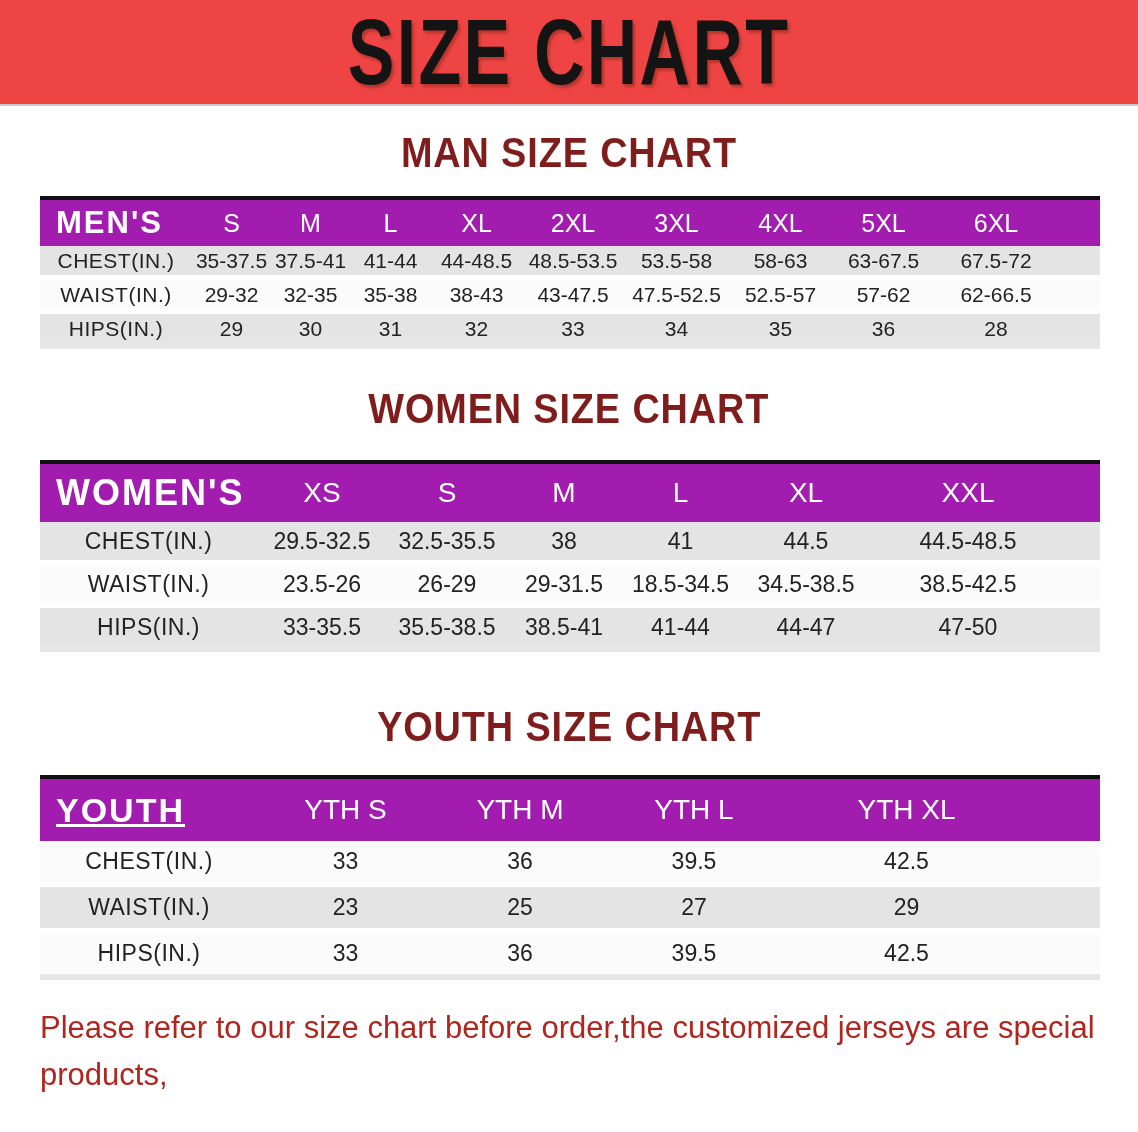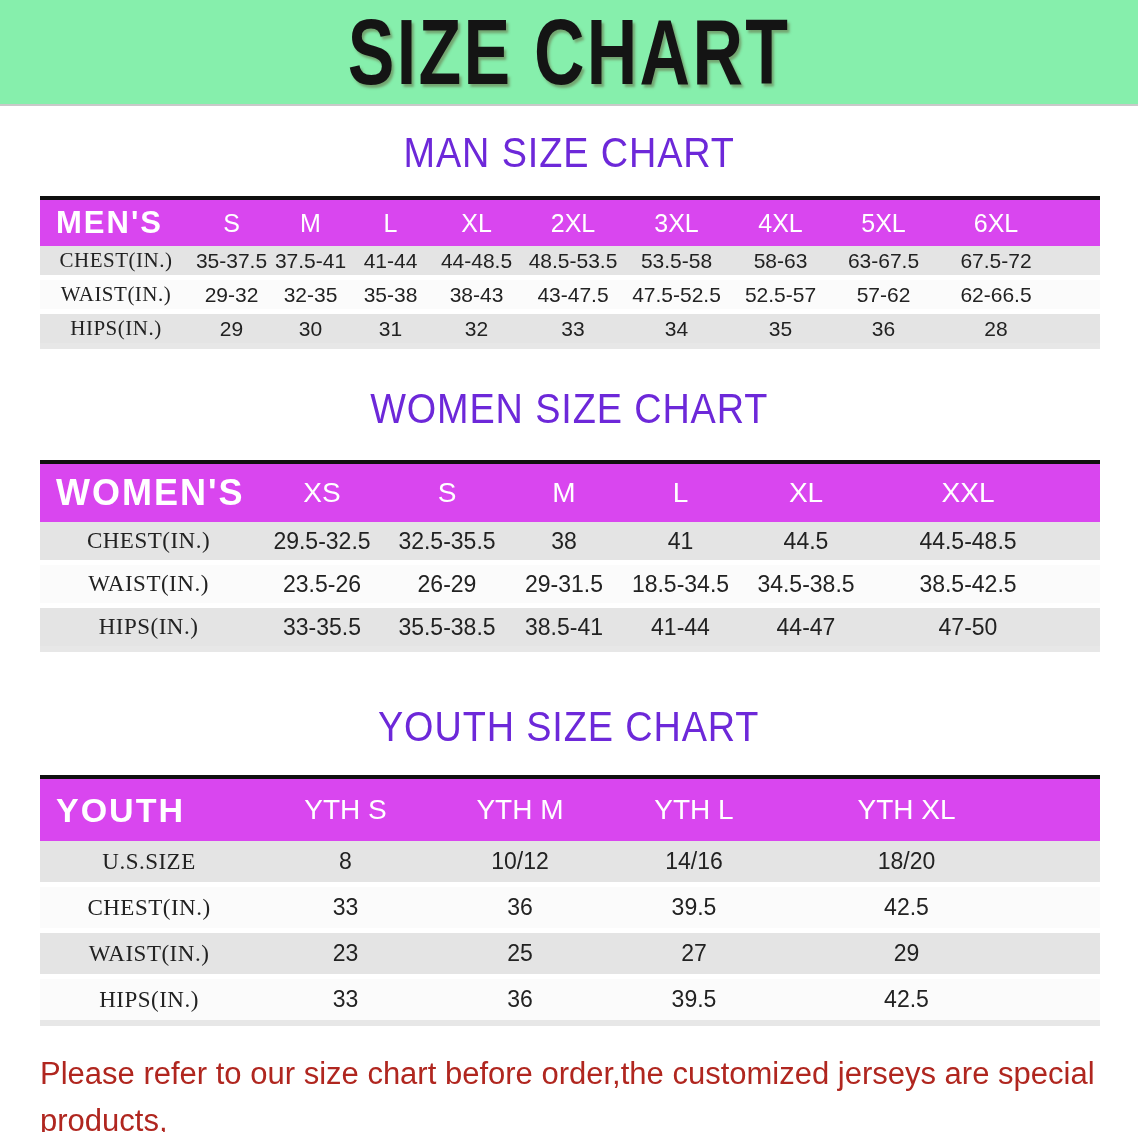--- a/index.html
+++ b/index.html
@@ -2,73 +2,73 @@
 <html><head>
 <meta charset="utf-8">
 <style>
   html,body{margin:0;padding:0;}
   body{
     width:1138px;height:1132px;background:#ffffff;
     font-family:"Liberation Sans",sans-serif;overflow:hidden;
   }
   
   .banner{
-    height:104px;background:#86efac;display:flex;align-items:center;justify-content:center;
+    height:104px;background:#ef4444;display:flex;align-items:center;justify-content:center;
     border-bottom:2px solid #c9c9c9;
   }
   .banner-title{
     font-size:92px;font-weight:bold;color:#141414;letter-spacing:3px;line-height:1;
     transform:scaleX(0.76);transform-origin:center;
     text-shadow:3px 3px 3px rgba(80,30,0,0.35);
     white-space:nowrap;
   }
   
   .section-heading{
-    text-align:center;font-weight:normal;color:#6d28d9;margin:17px;line-height:1;
+    text-align:center;font-weight:bold;color:#7f1d1d;margin:17px;line-height:1;
   }
   .section-heading .ht{
     display:inline-block;font-size:43px;letter-spacing:1px;
     transform:scaleX(0.88);transform-origin:center;white-space:nowrap;
   }
   .hd-man{margin-top:25px;margin-bottom:22px;}
   .hd-women{margin-top:38px;margin-bottom:30px;}
   .hd-youth{margin-top:53px;margin-bottom:27px;}
   
   table.size-table{
     width:1060px;margin-left:40px;border-collapse:collapse;table-layout:fixed;
     border-top:4px solid #101010;border-bottom:6px solid #e7e7e7;
   }
   .size-table th,.size-table td{padding:0;white-space:nowrap;overflow:visible;}
   .band th{
-    background:#d946ef;color:#ffffff;font-weight:normal;text-align:center;
+    background:#a21caf;color:#ffffff;font-weight:normal;text-align:center;
     vertical-align:middle;
   }
   .band th.corner{
     text-align:left;padding-left:16px;font-weight:bold;letter-spacing:2px;
   }
   .size-table td{
     text-align:center;vertical-align:middle;color:#222222;
     border-bottom:5px solid #ffffff;
   }
-  .size-table td.rlabel{letter-spacing:0.5px;font-family:Liberation Serif, serif;}
+  .size-table td.rlabel{letter-spacing:0.5px;}
   tr.gray td{background:#E4E4E4;}
   tr.white td{background:#FBFBFB;}
   
   .men .band th{height:46px;font-size:25px;}
   .men .band th.corner{font-size:31px;}
   .men td{height:29px;font-size:21px;}
   .men .last{padding-right:43px;}
   
   .women .band th{height:58px;font-size:28px;}
   .women .band th.corner{font-size:36px;}
   .women td{height:38px;font-size:23px;}
   .women .last{padding-right:36px;}
   
   .youth .band th{height:62px;font-size:28px;}
-  .youth .band th.corner{font-size:34px;}
+  .youth .band th.corner{font-size:34px;text-decoration:underline;}
   .youth td{height:41px;font-size:23px;}
   .youth .last{padding-right:68px;}
   
   .disclaimer{
     margin:24px 0 0 40px;color:#B0261F;font-size:31px;line-height:47px;
   }
 </style>
 </head>
 <body>
 
@@ -212,27 +212,20 @@
       <col style="width:319px">
   </colgroup>
   <tbody>
       <tr class="band">
     <th class="corner">YOUTH</th>
     <th>YTH S</th>
     <th>YTH M</th>
     <th>YTH L</th>
     <th class="last">YTH XL</th>
   </tr>
-  <tr class="gray">
-    <td class="rlabel">U.S.SIZE</td>
-    <td>8</td>
-    <td>10/12</td>
-    <td>14/16</td>
-    <td class="last">18/20</td>
-  </tr>
   <tr class="white">
     <td class="rlabel">CHEST(IN.)</td>
     <td>33</td>
     <td>36</td>
     <td>39.5</td>
     <td class="last">42.5</td>
   </tr>
   <tr class="gray">
     <td class="rlabel">WAIST(IN.)</td>
     <td>23</td>

